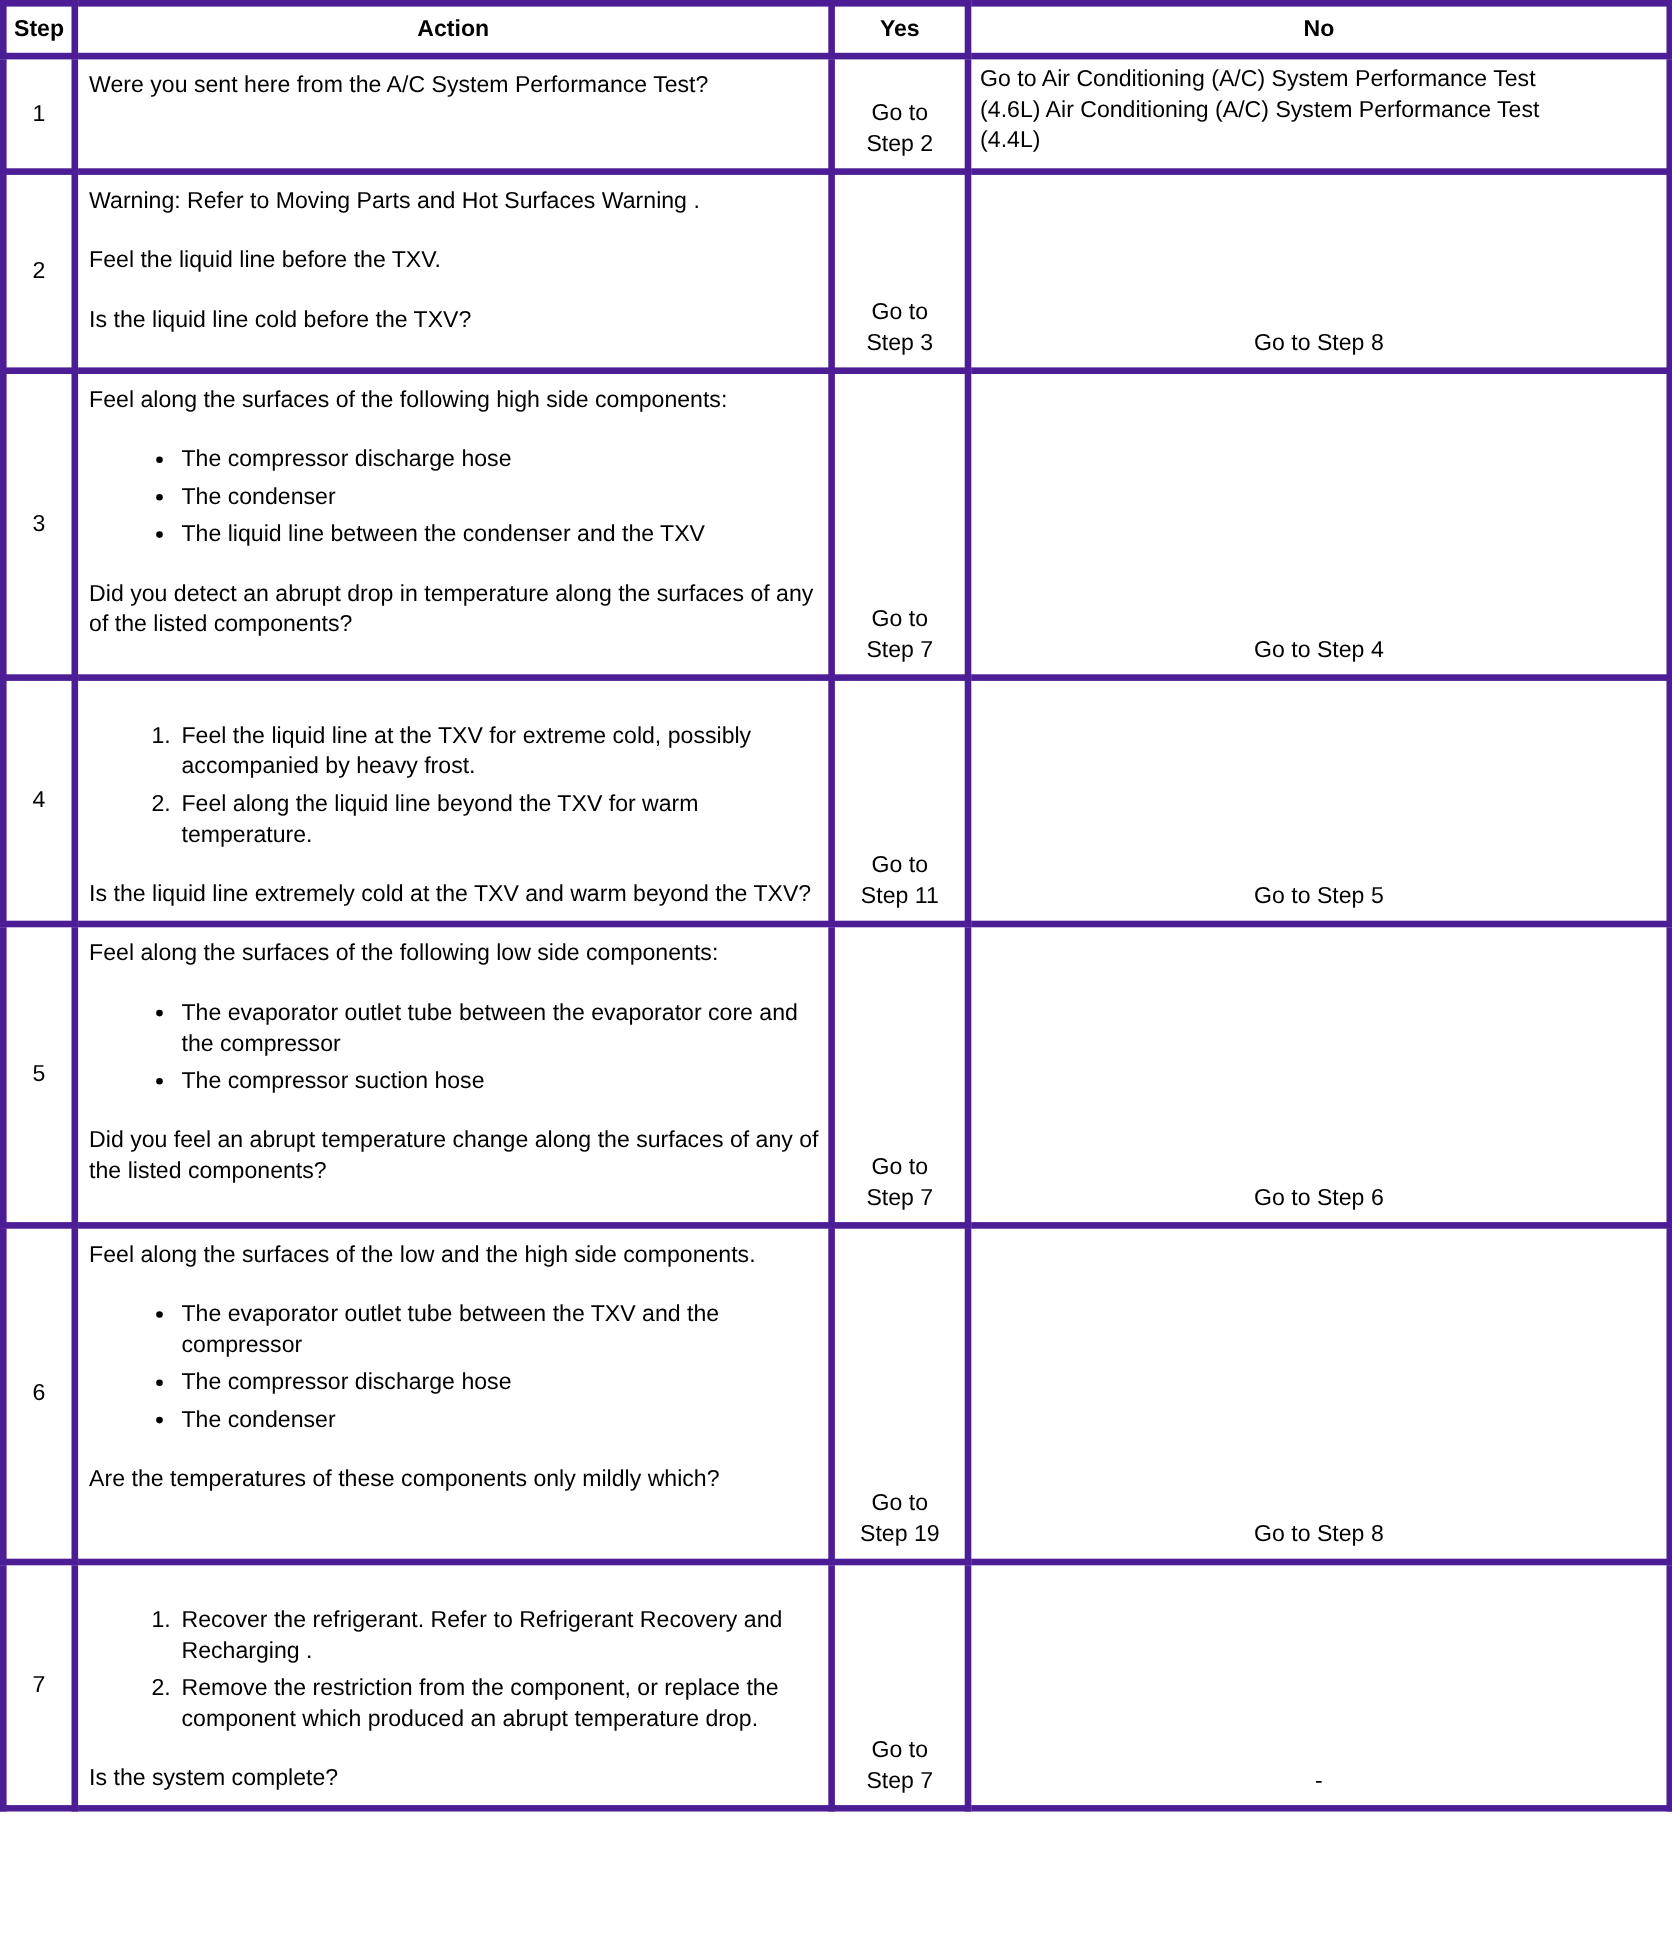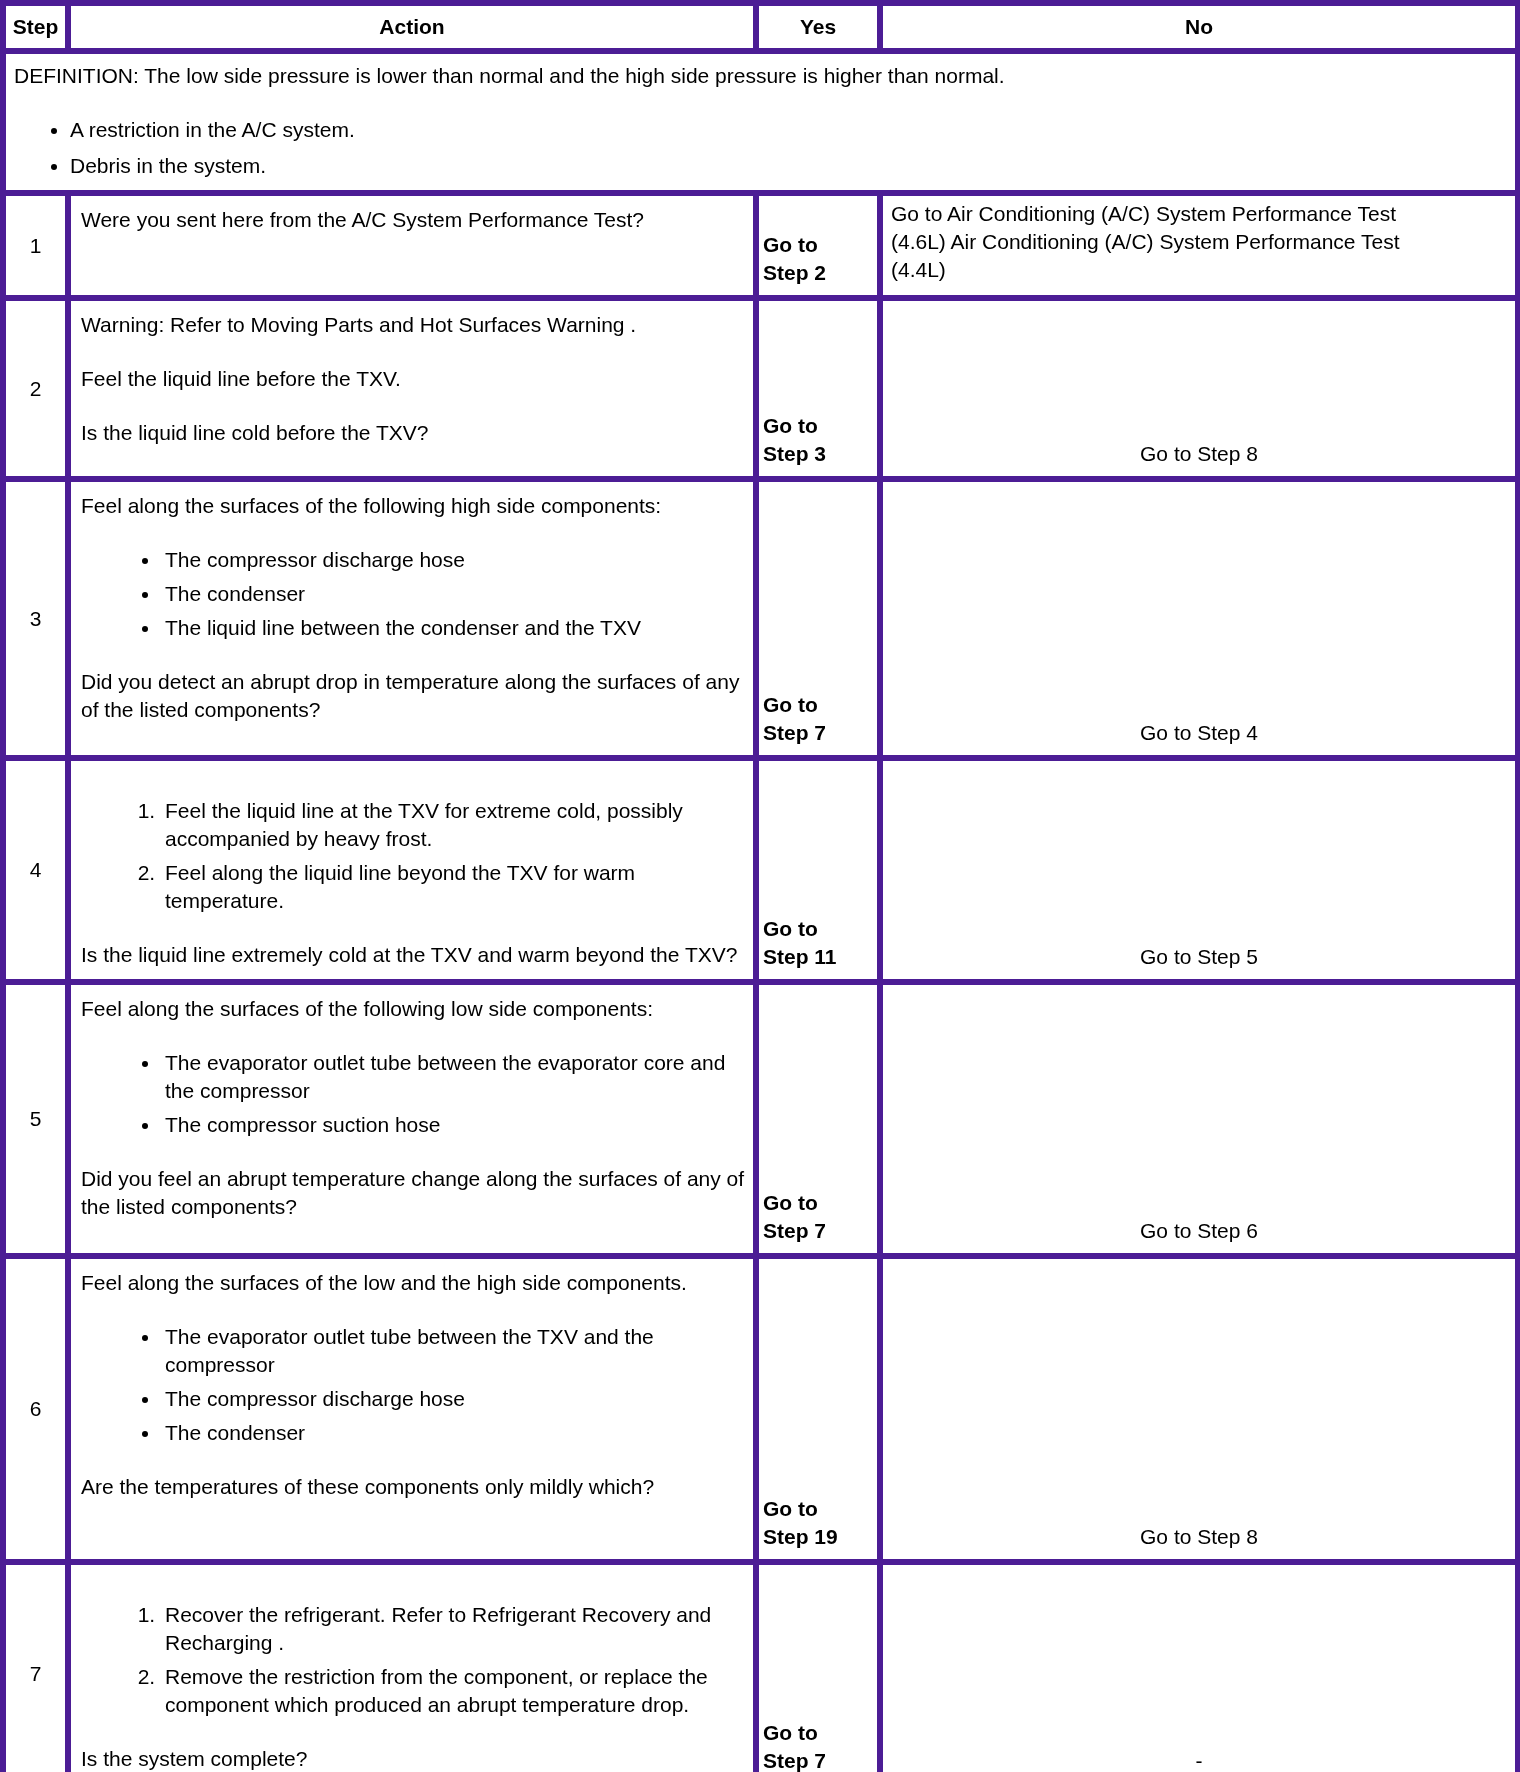--- a/index.html
+++ b/index.html
@@ -63,24 +63,23 @@
   td.action-cell ul,
   td.action-cell ol {
     margin: 26px 0 0 0;
     padding-left: 80px;
   }
   td.action-cell li { margin-top: 6px; padding-left: 4px; }
   td.action-cell li:first-child { margin-top: 0; }
   p.warning-text { font-weight: normal; }
   
   td.yes-cell {
-    text-align: left;
+    text-align: center;
     vertical-align: bottom;
     padding: 4px 4px 8px 4px;
-    font-weight: bold;
   }
   td.yes-cell span { display: block; }
   td.no-cell {
     text-align: center;
     vertical-align: bottom;
     padding: 4px 8px 8px 8px;
     margin-top: 36px;
   }
   td.no-cell.no-topleft {
     text-align: left;
@@ -100,29 +99,20 @@
   </colgroup>
   <thead>
     <tr style="height:48px">
       <th class="hdr">Step</th>
       <th class="hdr">Action</th>
       <th class="hdr">Yes</th>
       <th class="hdr">No</th>
     </tr>
   </thead>
   <tbody>
-    <tr style="height:129px">
-      <td class="definition-cell" colspan="4">
-        <p>DEFINITION: The low side pressure is lower than normal and the high side pressure is higher than normal.</p>
-        <ul>
-          <li>A restriction in the A/C system.</li>
-          <li>Debris in the system.</li>
-        </ul>
-      </td>
-    </tr>
 
     <tr style="height:105px">
       <td class="step-cell">1</td>
       <td class="action-cell">
         <p>Were you sent here from the A/C System Performance Test?</p>
       </td>
       <td class="yes-cell">
         <span>Go to</span>
         <span>Step 2</span>
       </td>

